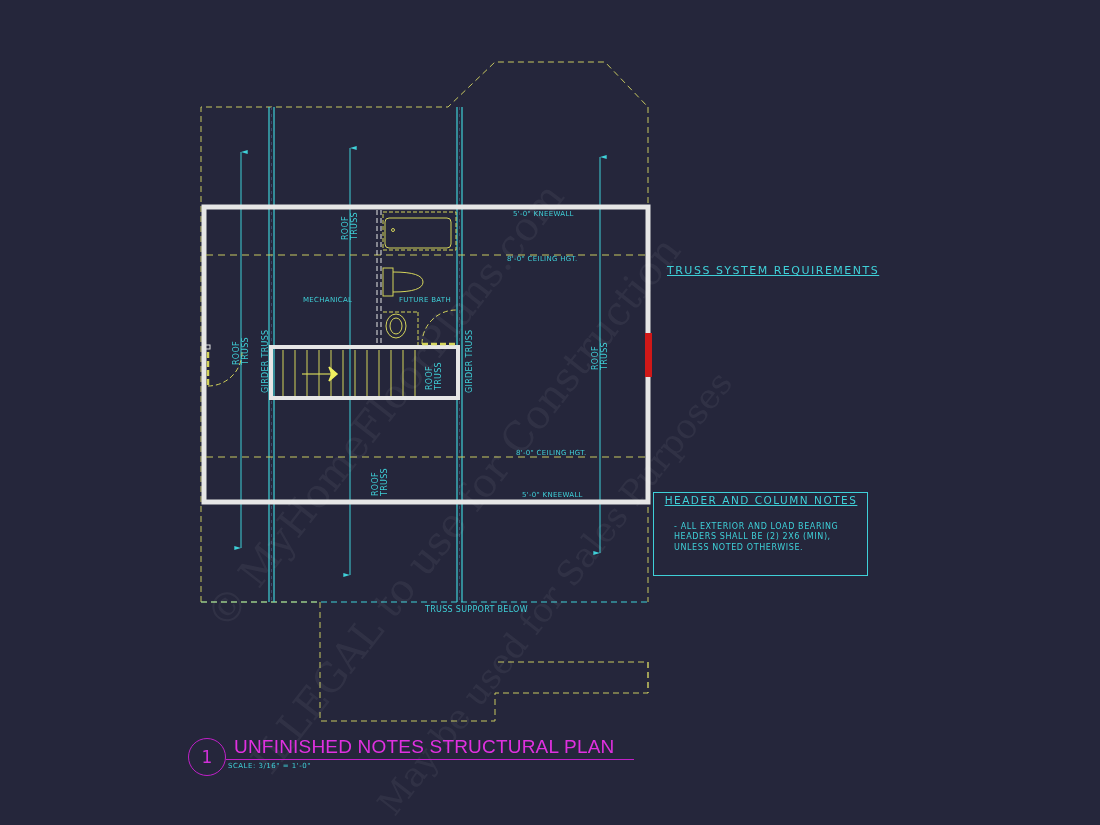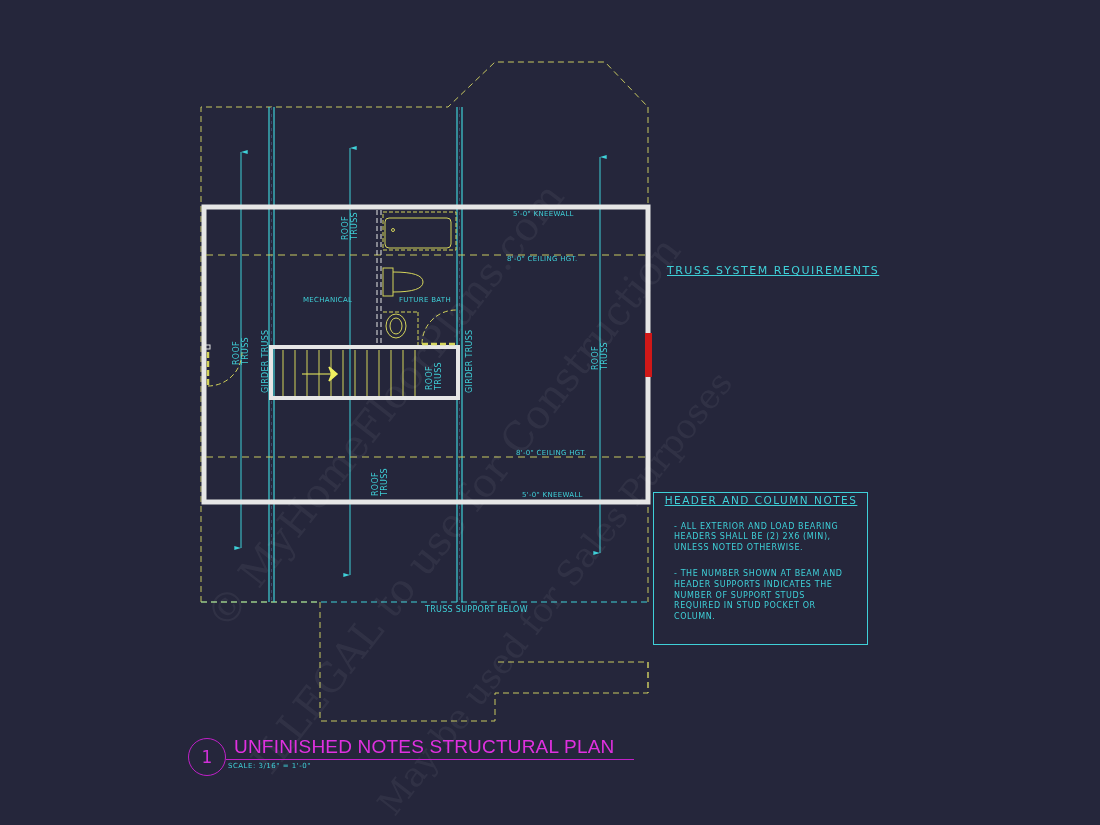--- a/index.html
+++ b/index.html
@@ -151,21 +151,20 @@
 <div class="wm" style="left:260px;top:745px;font-size:40px;transform:rotate(-52deg);">ILLEGAL to use for Construction</div>
 <div class="wm" style="left:385px;top:790px;font-size:34px;transform:rotate(-52deg);">May be used for Sales Purposes</div>
 
 <div id="truss-notes" class="notes">
   <span class="notes-title">TRUSS SYSTEM REQUIREMENTS</span>
 </div>
 
 <div id="header-notes" class="notes">
   <span class="notes-title">HEADER AND COLUMN NOTES</span>
   <p>- ALL EXTERIOR AND LOAD BEARING HEADERS SHALL BE (2) 2x6 (MIN), UNLESS NOTED OTHERWISE.</p>
-  <p>- THE NUMBER SHOWN AT BEAM AND HEADER SUPPORTS INDICATES THE NUMBER OF SUPPORT STUDS REQUIRED IN STUD POCKET OR COLUMN.</p>
 </div>
 
 <div id="title-block">
   <div id="title-circle">1</div>
   <div id="plan-title">UNFINISHED NOTES STRUCTURAL PLAN</div>
   <div id="title-rule"></div>
   <div id="plan-scale">SCALE: 3/16" = 1'-0"</div>
 </div>
 
 </body></html>

